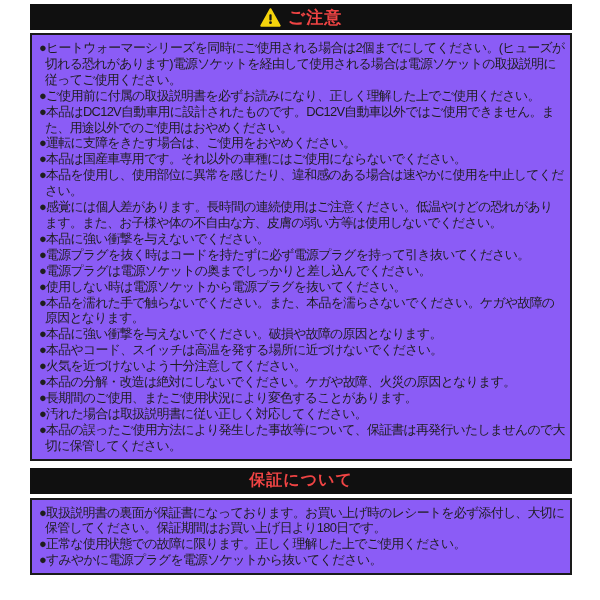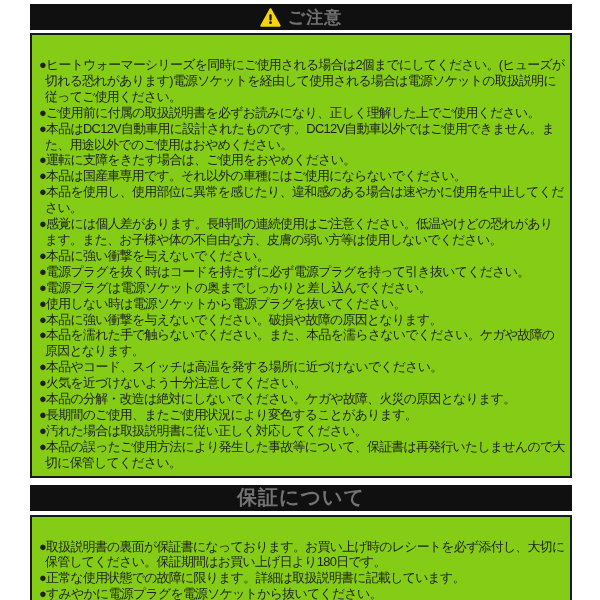--- a/index.html
+++ b/index.html
@@ -14,39 +14,39 @@
   .sheet {
     position: absolute;
     left: 30px;
     top: 4px;
     width: 542px;
   }
   .header-bar {
     box-sizing: border-box;
     height: 26px;
     background: #101010;
-    color: #737373;
+    color: #ef4444;
     display: flex;
     align-items: center;
     justify-content: center;
     gap: 7px;
     font-weight: bold;
     font-size: 17px;
     letter-spacing: 1px;
   }
   .header-bar.warranty {
-    font-size: 20px;
+    font-size: 16px;
   }
   .notice-box {
     box-sizing: border-box;
     border: 2px solid #1a1a1a;
-    background: #84cc16;
+    background: #8b5cf6;
     margin-top: 3px;
     margin-bottom: 7px;
-    padding: 22px 5px 5px 7px;
+    padding: 5px 5px 5px 7px;
   }
   .notice-box.warranty {
     margin-top: 4px;
     margin-bottom: 0;
   }
   .bullet-item {
     color: #1e1e1e;
     font-size: 12.9px;
     line-height: 15.9px;
     letter-spacing: -0.7px;
@@ -78,34 +78,34 @@
     <div class="bullet-item">●ご使用前に付属の取扱説明書を必ずお読みになり、正しく理解した上でご使用ください。</div>
     <div class="bullet-item">●本品はDC12V自動車用に設計されたものです。DC12V自動車以外ではご使用できません。また、用途以外でのご使用はおやめください。</div>
     <div class="bullet-item">●運転に支障をきたす場合は、ご使用をおやめください。</div>
     <div class="bullet-item">●本品は国産車専用です。それ以外の車種にはご使用にならないでください。</div>
     <div class="bullet-item">●本品を使用し、使用部位に異常を感じたり、違和感のある場合は速やかに使用を中止してください。</div>
     <div class="bullet-item">●感覚には個人差があります。長時間の連続使用はご注意ください。低温やけどの恐れがあります。また、お子様や体の不自由な方、皮膚の弱い方等は使用しないでください。</div>
     <div class="bullet-item">●本品に強い衝撃を与えないでください。</div>
     <div class="bullet-item">●電源プラグを抜く時はコードを持たずに必ず電源プラグを持って引き抜いてください。</div>
     <div class="bullet-item">●電源プラグは電源ソケットの奥までしっかりと差し込んでください。</div>
     <div class="bullet-item">●使用しない時は電源ソケットから電源プラグを抜いてください。</div>
+    <div class="bullet-item">●本品を濡れた手で触らないでください。また、本品を濡らさないでください。ケガや故障の原因となります。</div>
     <div class="bullet-item">●本品に強い衝撃を与えないでください。破損や故障の原因となります。</div>
-    <div class="bullet-item">●本品を濡れた手で触らないでください。また、本品を濡らさないでください。ケガや故障の原因となります。</div>
     <div class="bullet-item">●本品やコード、スイッチは高温を発する場所に近づけないでください。</div>
     <div class="bullet-item">●火気を近づけないよう十分注意してください。</div>
     <div class="bullet-item">●本品の分解・改造は絶対にしないでください。ケガや故障、火災の原因となります。</div>
     <div class="bullet-item">●長期間のご使用、またご使用状況により変色することがあります。</div>
     <div class="bullet-item">●汚れた場合は取扱説明書に従い正しく対応してください。</div>
     <div class="bullet-item">●本品の誤ったご使用方法により発生した事故等について、保証書は再発行いたしませんので大切に保管してください。</div>
   </div>
 
   <div class="header-bar warranty">
     <span>保証について</span>
   </div>
 
   <div class="notice-box warranty">
     <div class="bullet-item">●取扱説明書の裏面が保証書になっております。お買い上げ時のレシートを必ず添付し、大切に保管してください。保証期間はお買い上げ日より180日です。</div>
-    <div class="bullet-item">●正常な使用状態での故障に限ります。詳細は取扱説明書に記載しています。</div>
+    <div class="bullet-item">●正常な使用状態での故障に限ります。正しく理解した上でご使用ください。</div>
     <div class="bullet-item">●すみやかに電源プラグを電源ソケットから抜いてください。</div>
 
   </div>
 
 </div>
 
 </body></html>

